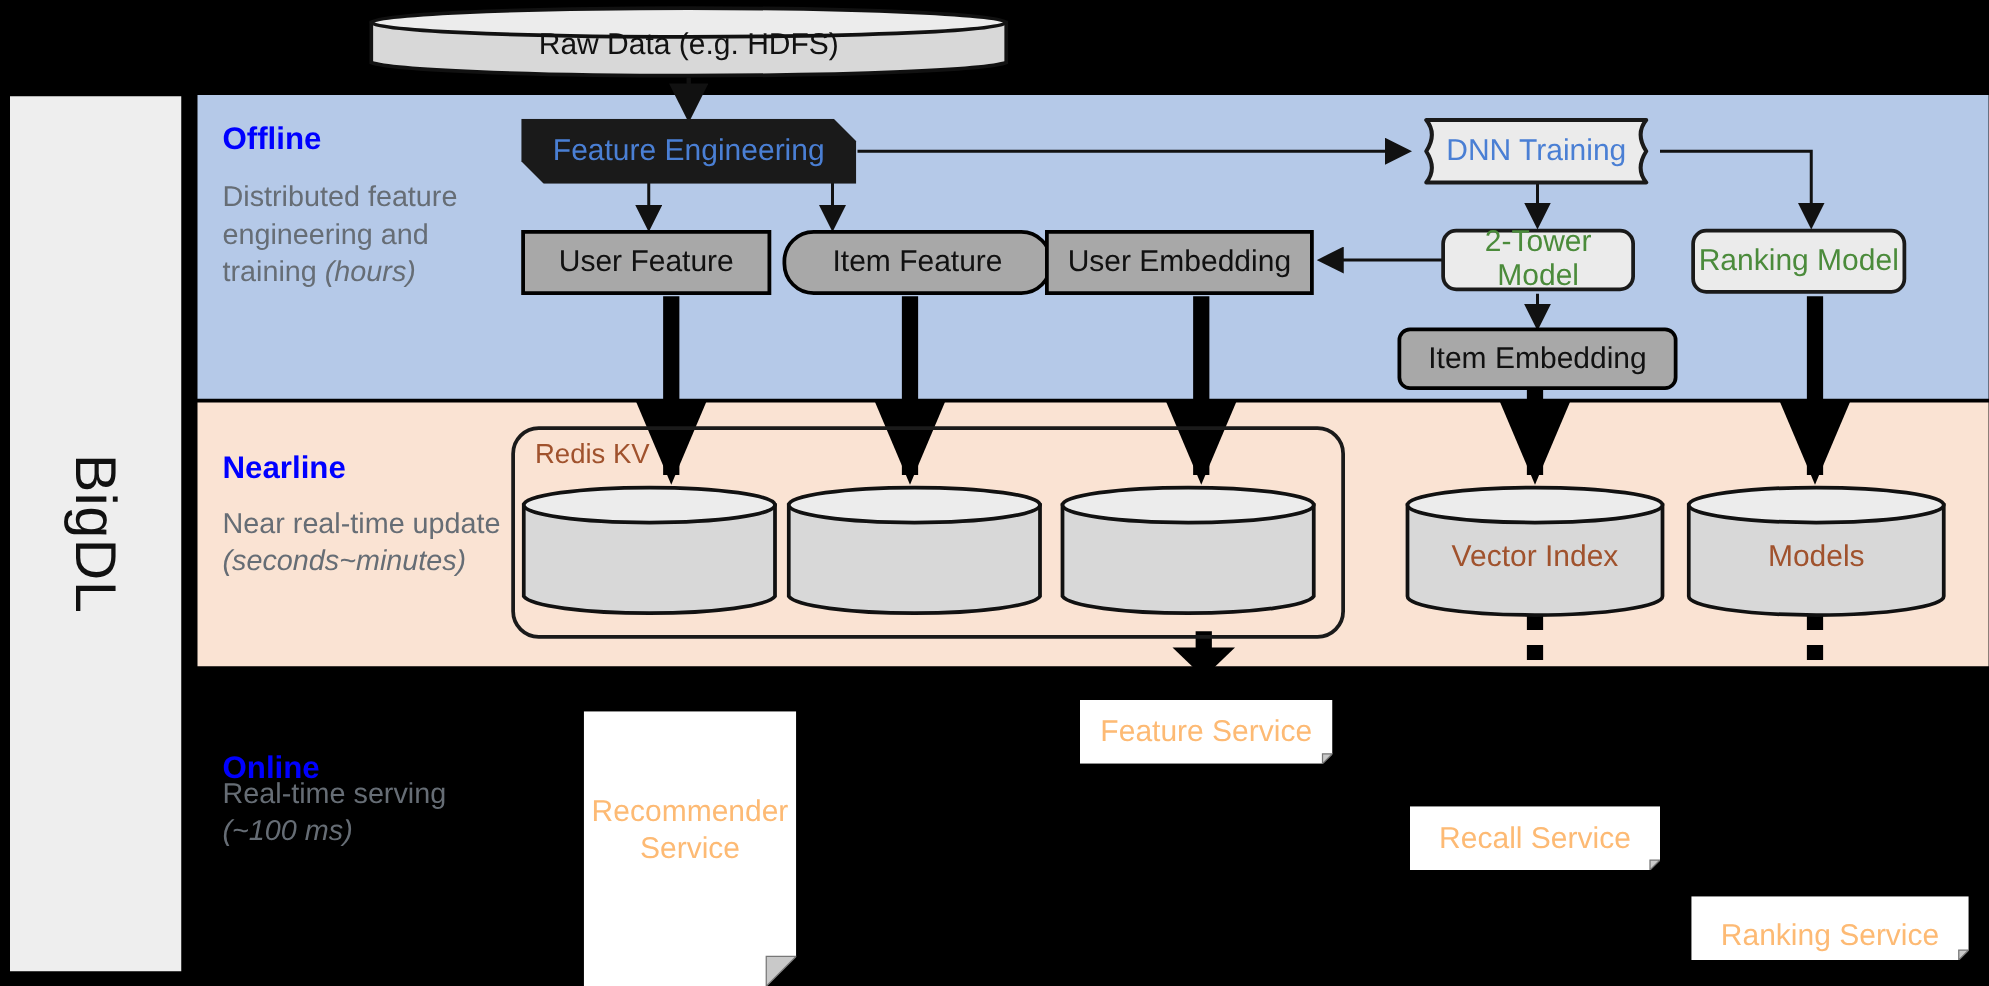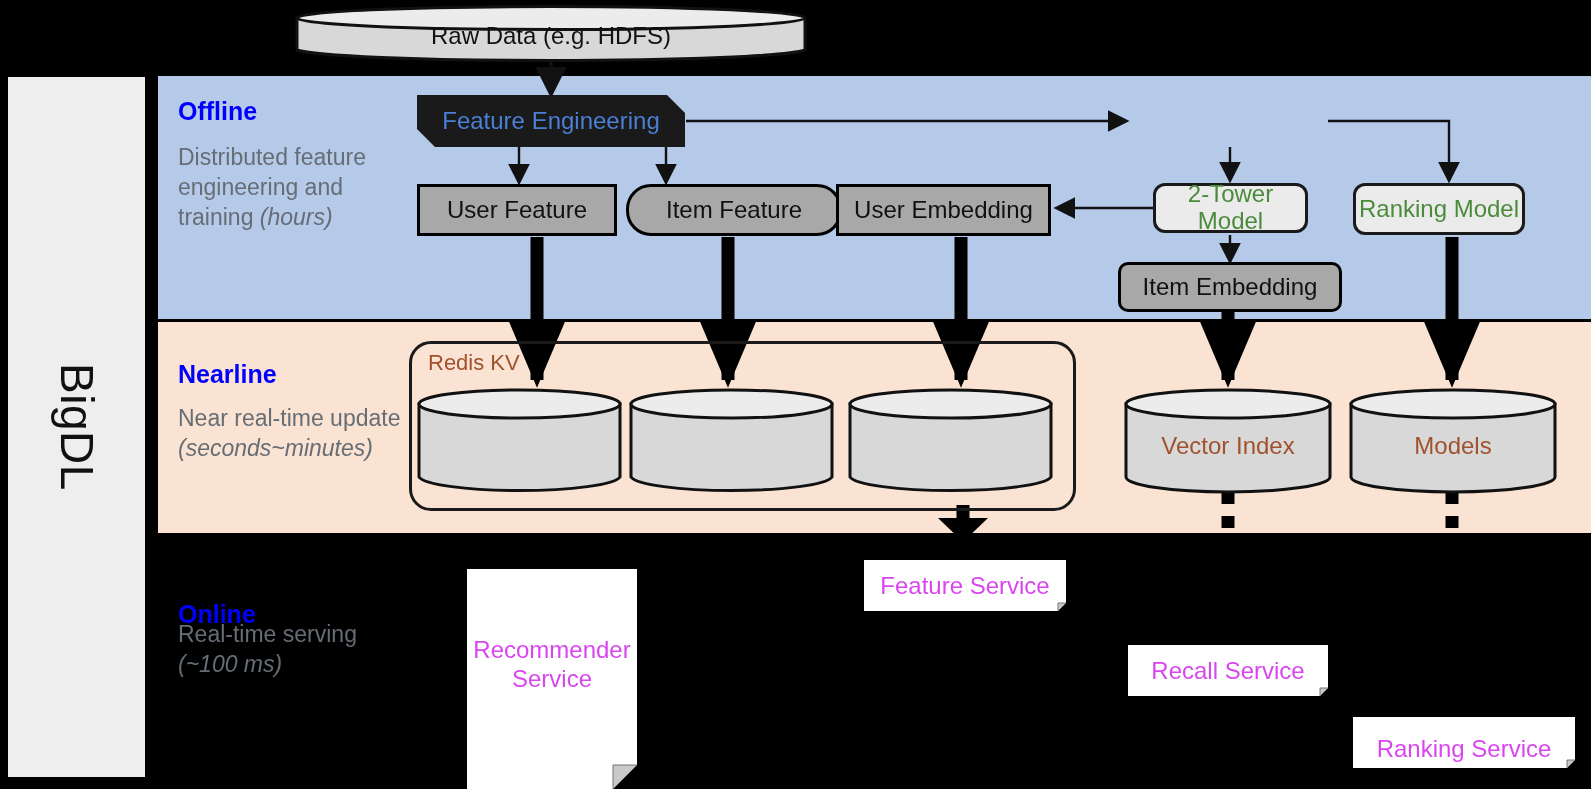--- a/index.html
+++ b/index.html
@@ -49,21 +49,21 @@
 
   
   .cyl{position:absolute;}
   .cyl svg{display:block;}
   .cyl-label{position:absolute;left:0;right:0;text-align:center;font-size:24px;}
 
   
   .doc{position:absolute;}
   .doc svg{display:block;}
   .doc-label{position:absolute;inset:0;display:flex;align-items:center;justify-content:center;
-             text-align:center;font-size:24px;color:#d946ef;line-height:1.22;}
+             text-align:center;font-size:24px;color:#fdba74;line-height:1.22;}
 
   
   .redis-box{position:absolute;border:3px solid #1a1a1a;border-radius:22px;background:transparent;}
   .redis-lab{position:absolute;font-size:22px;color:#a0522d;}
 
   
   .svg-layer{position:absolute;left:0;top:0;width:1591px;height:789px;
              pointer-events:none;overflow:visible;}
 </style>
 </head>
@@ -140,20 +140,26 @@
       <path d="M2,14 L2,46 A256,12 0 0 0 510,46 L510,14 Z" fill="#d8d8d8" stroke="#111" stroke-width="3"></path>
       <ellipse cx="256" cy="14" rx="254" ry="11.5" fill="#ececec" stroke="#111" stroke-width="3"></ellipse>
     </svg>
     <div class="cyl-label" style="top:18px;color:#111;">Raw Data (e.g. HDFS)</div>
   </div>
 
   <div class="node notch-fe" style="left:417px;top:95px;width:268px;height:52px;">
     <span>Feature Engineering</span>
   </div>
 
+  <div class="dnn-wrap" style="left:1128px;top:93px;width:202px;height:56px;">
+    <svg width="202" height="56" viewBox="0 0 202 56">
+      <path d="M13,3 L189,3 Q180,14 189,28 Q180,42 189,53 L13,53 Q22,42 13,28 Q22,14 13,3 Z" fill="#ebebeb" stroke="#1a1a1a" stroke-width="3.2" stroke-linejoin="round"></path>
+    </svg>
+    <div class="dnn-label">DNN Training</div>
+  </div>
 
   <div class="node gray-box" style="left:417px;top:184px;width:200px;height:52px;">
     <span>User Feature</span>
   </div>
   <div class="node gray-box" style="left:626px;top:184px;width:216px;height:52px;border-radius:25px;">
     <span>Item Feature</span>
   </div>
   <div class="node gray-box" style="left:836px;top:184px;width:215px;height:52px;">
     <span>User Embedding</span>
   </div>

